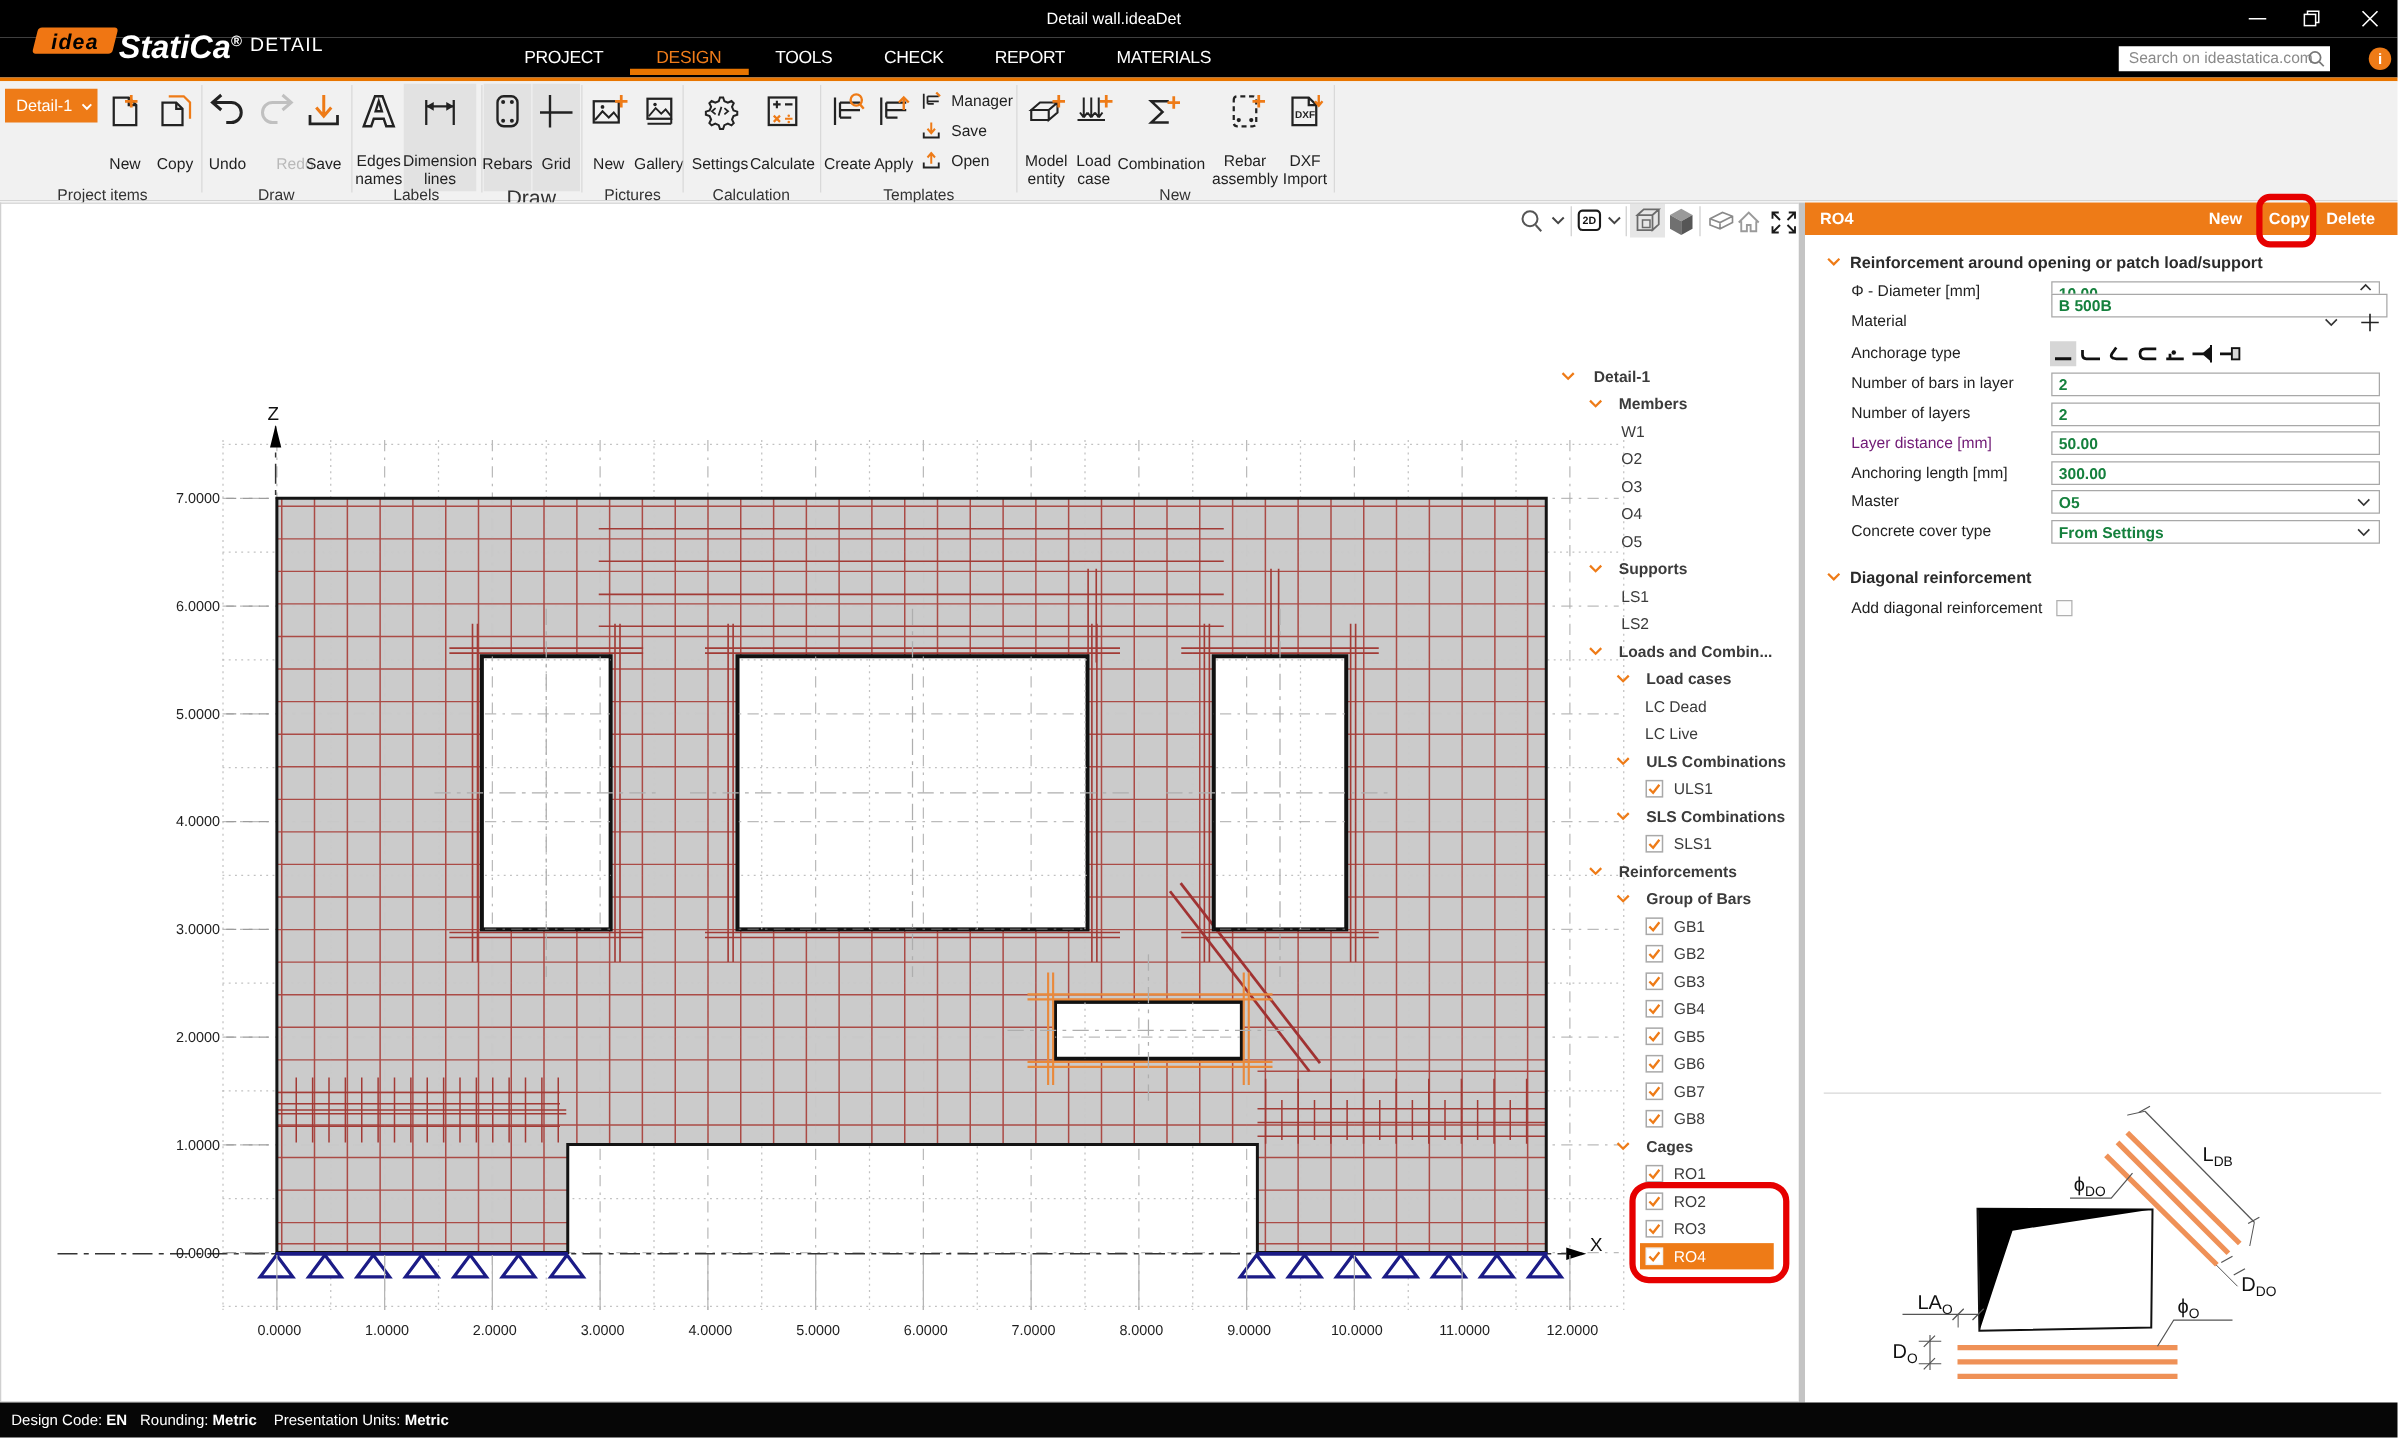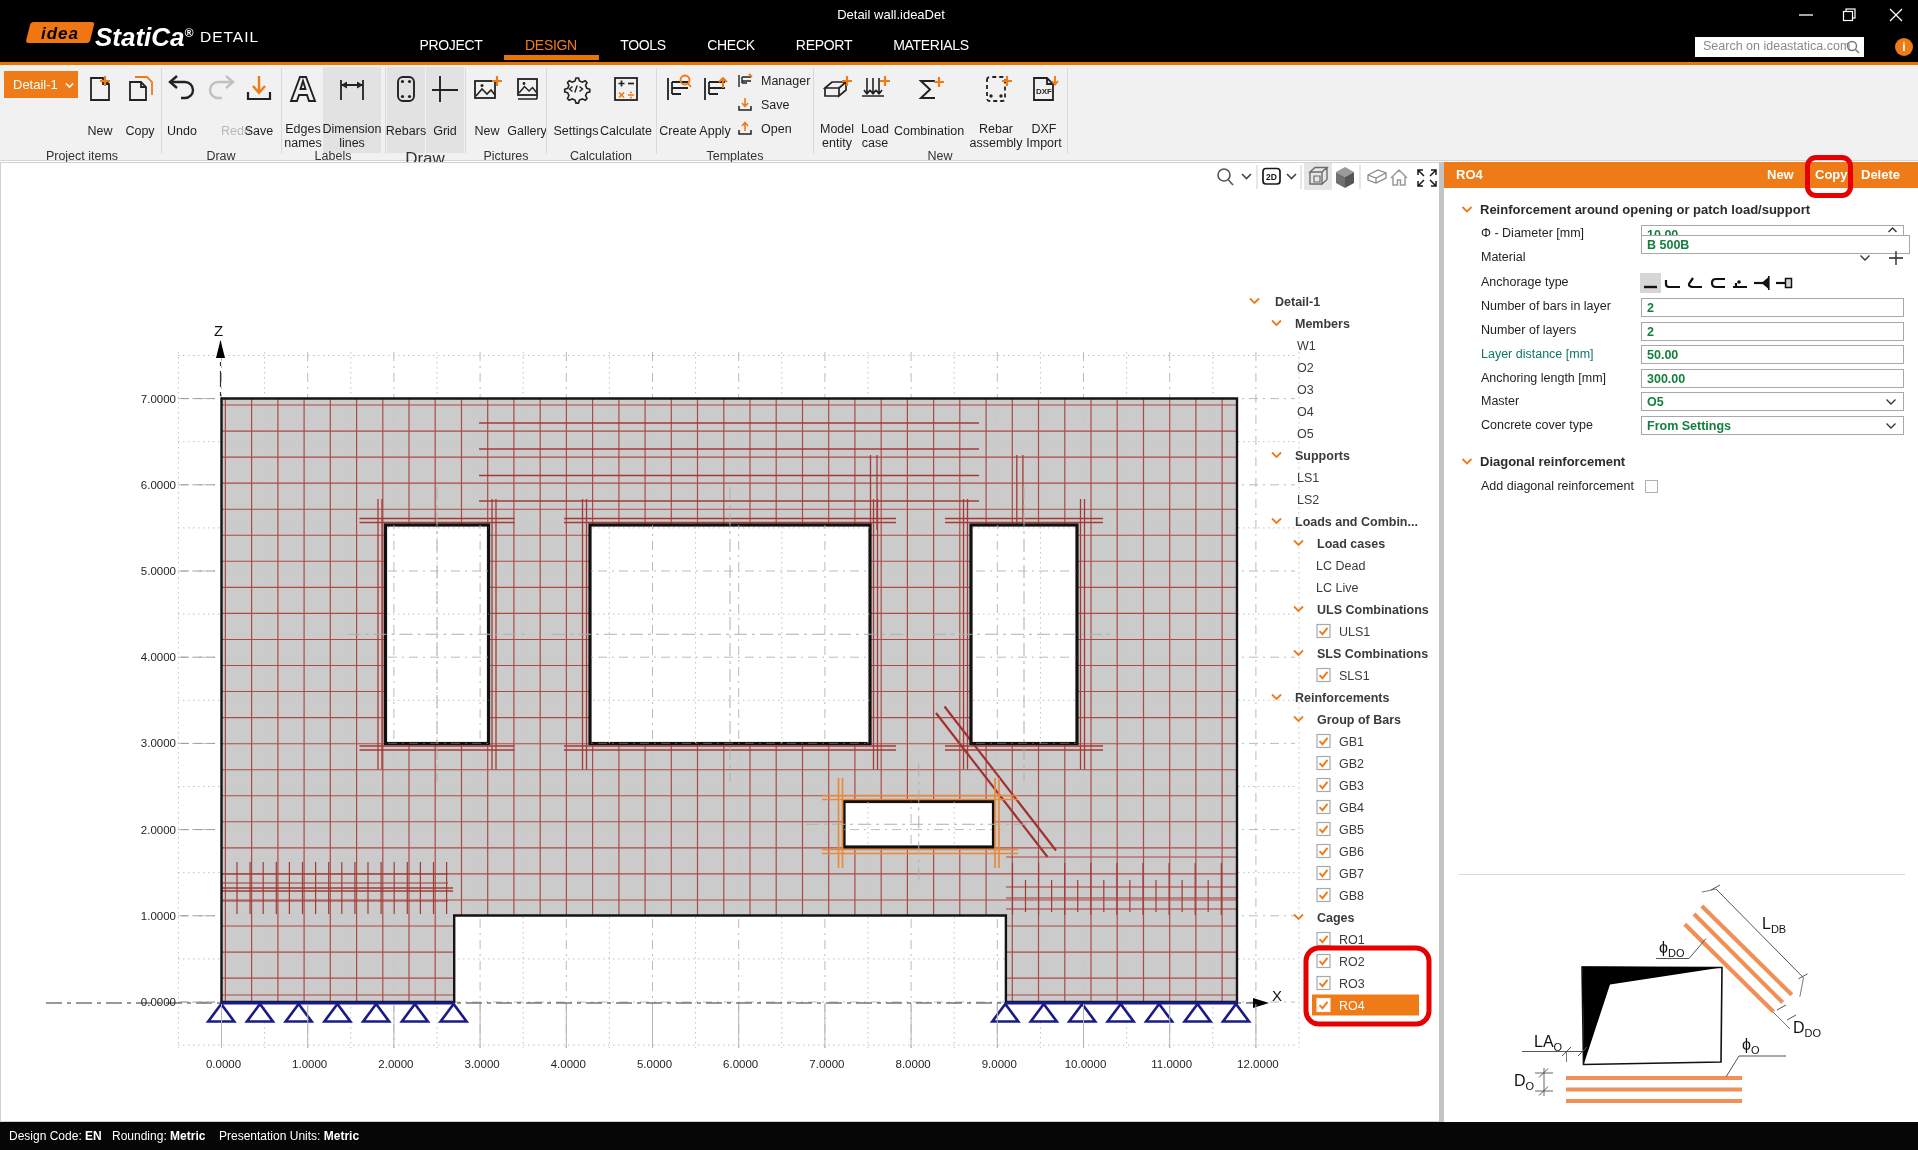--- a/index.html
+++ b/index.html
@@ -734,21 +734,21 @@
       <path d="M16.8 2 v14" stroke="#111" stroke-width="1.6"></path>
     </svg>
     <svg style="position:absolute;left:330.19999999999993px;top:112px" width="19" height="18" viewBox="0 0 19 18">
       <path d="M2 9 h10" stroke="#111" stroke-width="2.2"></path>
       <rect x="11.5" y="4.5" width="6" height="9" fill="#d6d6d6" stroke="#111" stroke-width="1.5"></rect>
     </svg>
     <div style="position:absolute;left:37px;top:137px;font-size:12.5px;color:#1f1f1f">Number of bars in layer</div>
     <div class="inp" style="left:197px;top:136px;width:263px">2</div>
     <div style="position:absolute;left:37px;top:161px;font-size:12.5px;color:#1f1f1f">Number of layers</div>
     <div class="inp" style="left:197px;top:160px;width:263px">2</div>
-    <div style="position:absolute;left:37px;top:185px;font-size:12.5px;color:#0f766e">Layer distance [mm]</div>
+    <div style="position:absolute;left:37px;top:185px;font-size:12.5px;color:#701a75">Layer distance [mm]</div>
     <div class="inp" style="left:197px;top:183px;width:263px">50.00</div>
     <div style="position:absolute;left:37px;top:209px;font-size:12.5px;color:#1f1f1f">Anchoring length [mm]</div>
     <div class="inp" style="left:197px;top:207px;width:263px">300.00</div>
     <div style="position:absolute;left:37px;top:232px;font-size:12.5px;color:#1f1f1f">Master</div>
     <div class="inp" style="left:197px;top:230px;width:263px">O5</div>
     <svg style="position:absolute;left:441px;top:236px" width="13" height="10">
       <path d="M1.5 1.5 l4.5 4.5 l4.5 -4.5" fill="none" stroke="#333" stroke-width="1.3"></path>
     </svg>
     <div style="position:absolute;left:37px;top:256px;font-size:12.5px;color:#1f1f1f">Concrete cover type</div>
     <div class="inp" style="left:197px;top:254px;width:263px">From Settings</div>

